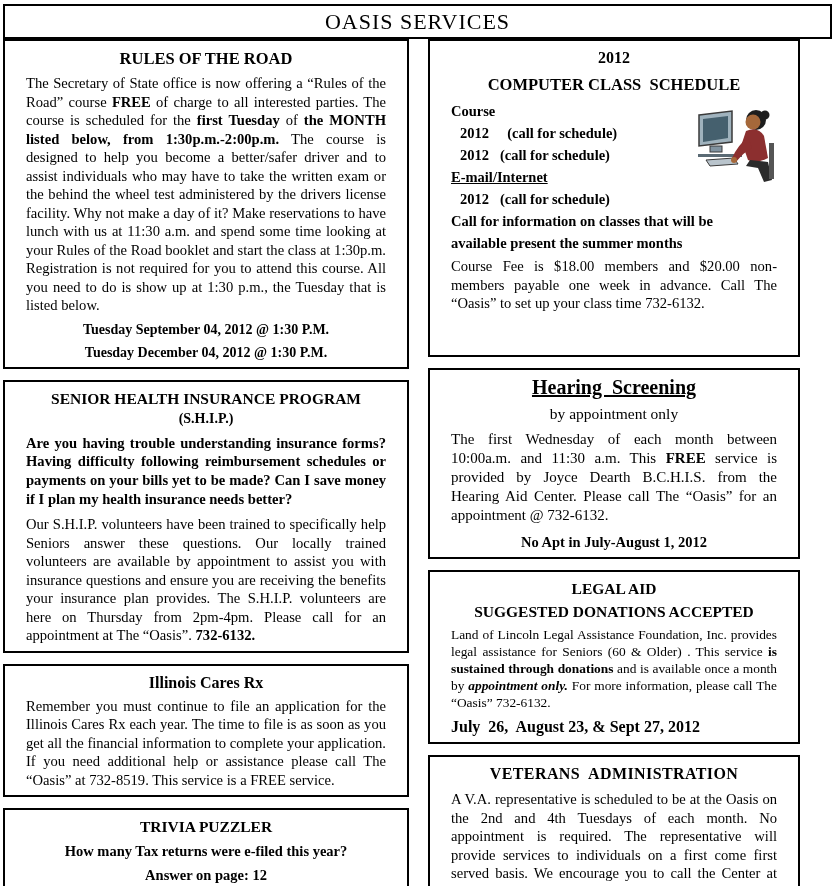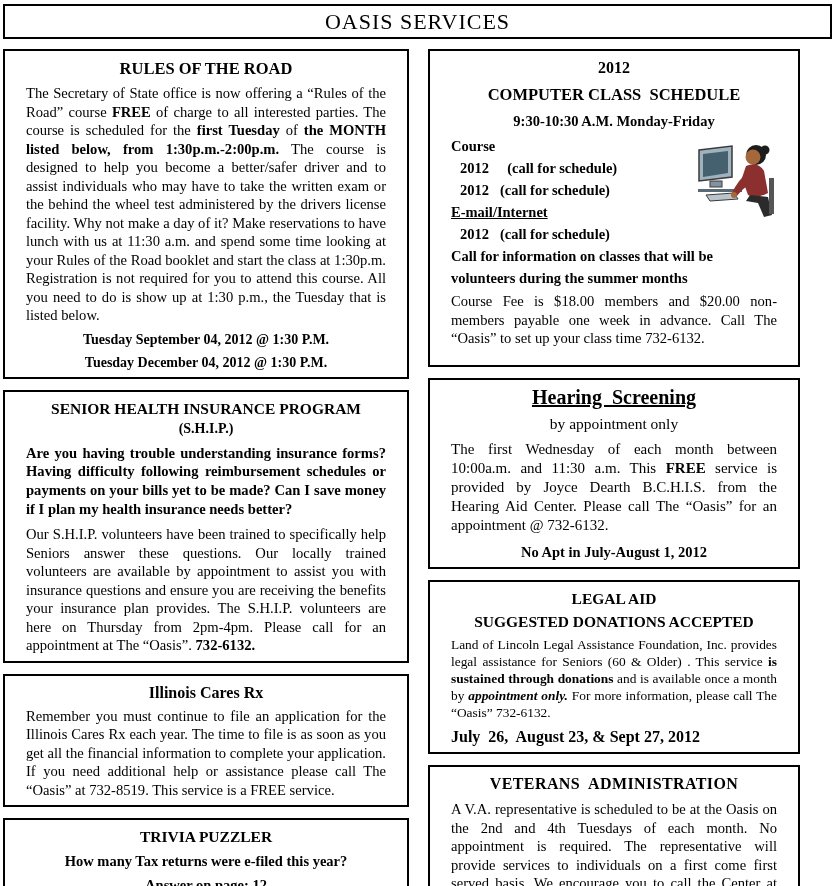--- a/index.html
+++ b/index.html
@@ -1,20 +1,20 @@
 <!DOCTYPE html>
 <html><head>
 <meta charset="utf-8">
 <style>
   * { box-sizing: border-box; margin: 0; padding: 0; }
   html, body { width: 835px; height: 886px; background: #ffffff; overflow: hidden; }
   body { font-family: "Liberation Serif", serif; color: #000; }
   .page { position: relative; width: 835px; height: 886px; padding: 4px 3px 0 3px; }
 
-  .masthead { border: 2px solid #000; height: 35px; display: flex; align-items: center; justify-content: center; margin-bottom: 10px; }
+  .masthead { border: 2px solid #000; height: 35px; display: flex; align-items: center; justify-content: center; }
   .page-title { font-size: 22px; font-weight: normal; letter-spacing: 1px; }
 
   .columns { display: flex; gap: 9px; align-items: flex-start; }
   .col-left  { width: 406px; display: flex; flex-direction: column; }
   .col-right { width: 372px; display: flex; flex-direction: column; margin-left: 10px; }
 
   .box { border: 2px solid #000; padding: 6px 21px; margin-bottom: 11px; background: #fff; }
   .box:last-child { margin-bottom: 0; }
 
   .pre { white-space: pre-wrap; }
@@ -98,21 +98,20 @@
         <p>Answer on page: 12</p>
       </section>
 
     </div>
 
     <div class="col-right">
 
       <section class="box computer">
         <h2 class="c-year">2012</h2>
         <h2 class="c-title pre">COMPUTER CLASS  SCHEDULE</h2>
-        <h3 class="c-hours">9:30-10:30 A.M. Monday-Friday</h3>
         <div class="sched">
           <p class="sline">Course</p>
           <p class="sline pre indent">2012     (call for schedule)</p>
           <p class="sline pre indent">2012   (call for schedule)</p>
           <p class="sline u">E-mail/Internet</p>
           <p class="sline pre indent">2012   (call for schedule)</p>
           <div class="clipart">
             <svg width="80" height="88" viewBox="0 0 80 88" xmlns="http://www.w3.org/2000/svg">
               <polygon points="2,14 35,10 35,41 2,45" fill="#9fb2bd" stroke="#3a3a3a" stroke-width="1.5"></polygon>
               <polygon points="6,18 31,15 31,37 6,41" fill="#45606e"></polygon>
@@ -124,21 +123,21 @@
               <circle cx="56" cy="21" r="7.5" fill="#a5683a"></circle>
               <path d="M49 30 Q61 25 67 35 L71 57 Q59 63 51 59 L45 42 Z" fill="#8c2f2f"></path>
               <path d="M51 36 Q41 44 35 57 L39 61 Q47 51 55 47 Z" fill="#8c2f2f"></path>
               <circle cx="37" cy="59" r="3" fill="#a5683a"></circle>
               <path d="M53 59 L71 61 L75 79 L67 81 L61 67 L49 65 Z" fill="#2b2b2b"></path>
               <rect x="72" y="42" width="5" height="36" fill="#555555"></rect>
             </svg>
           </div>
         </div>
         <p class="sline">Call for information on classes that will be</p>
-        <p class="sline">volunteers during the summer months</p>
+        <p class="sline">available present the summer months</p>
         <p class="body fee">Course Fee is $18.00 members and $20.00 non-members payable one week in advance.  Call The “Oasis” to set up your class time 732-6132.</p>
       </section>
 
       <section class="box hearing">
         <h2 class="hear-title pre">Hearing  Screening</h2>
         <p class="hear-sub">by appointment only</p>
         <p class="body hear-body"><span>The first Wednesday of each month between 10:00a.m. and 11:30 a.m.  This </span><b>FREE</b><span> service is provided by Joyce Dearth B.C.H.I.S. from the Hearing Aid Center.  Please call The “Oasis” for an appointment @ 732-6132.</span></p>
         <p class="hear-note">No Apt in July-August 1, 2012</p>
       </section>
 

